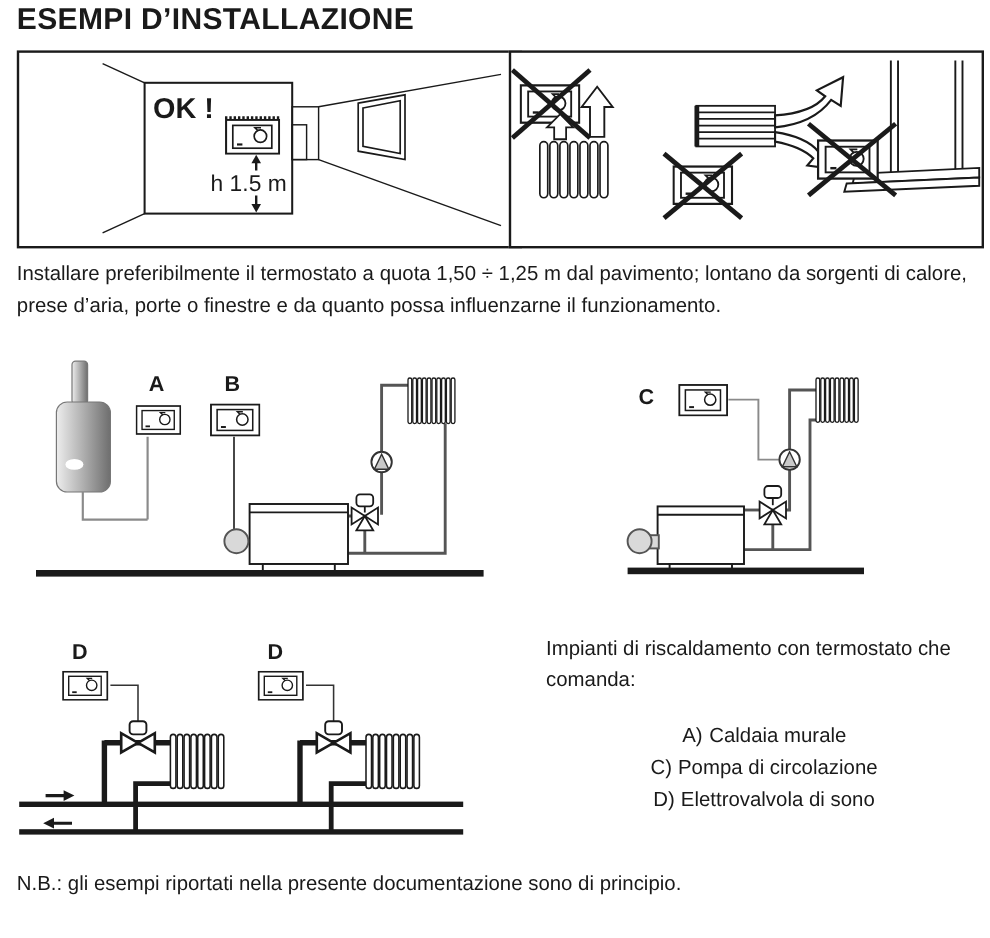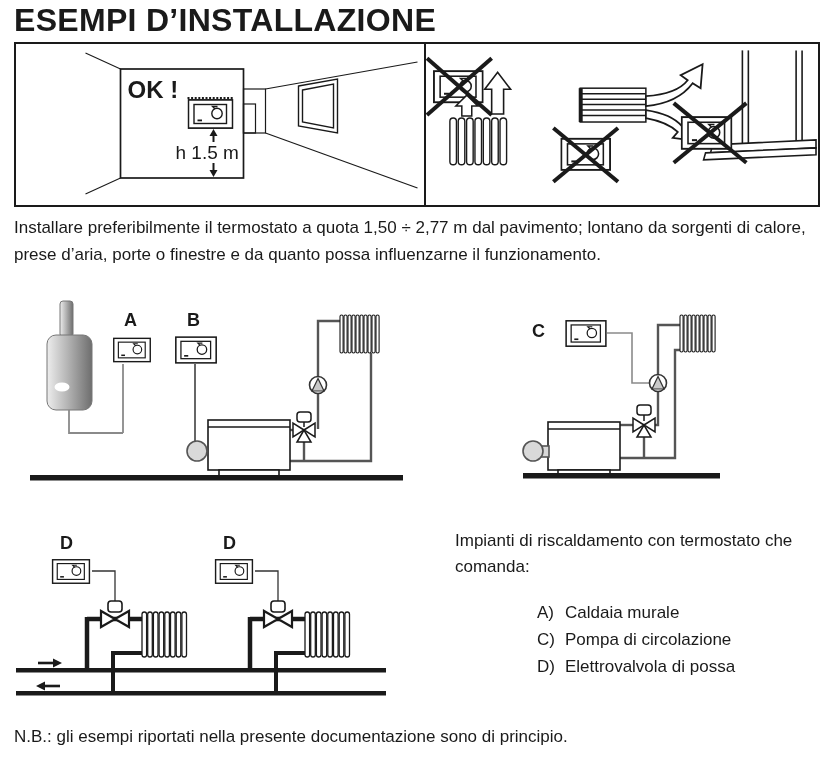--- a/index.html
+++ b/index.html
@@ -3,21 +3,21 @@
 <meta charset="utf-8">
 <style>
   * { margin:0; padding:0; box-sizing:border-box; }
   html,body { background:#fff; }
   body {
     width:825px; height:782px; position:relative; overflow:hidden;
     font-family:"Liberation Sans", sans-serif; color:#1a1a1a;
   }
   .title {
     position:absolute; left:14px; top:2px;
-    font-size:32px; font-weight:bold; letter-spacing:.3px;
+    font-size:25px; font-weight:bold; letter-spacing:.3px;
   }
   .figbox {
     position:absolute; top:42px; height:165px;
     border:2px solid #1a1a1a; background:#fff;
   }
   .box1 { left:14px;  width:421px; }
   .box2 { left:424px; width:396px; }
   .figbox svg, .diag { display:block; }
   .figbox svg { width:100%; height:100%; }
   .intro {
@@ -27,21 +27,21 @@
   .diag { position:absolute; }
   .diagAB { left:14px;  top:293px; width:390px; height:195px; }
   .diagC  { left:520px; top:295px; width:300px; height:195px; }
   .diagDD { left:14px;  top:515px; width:380px; height:195px; }
   .legend-heading {
     position:absolute; left:455px; top:528px; width:374px;
     font-size:17px; line-height:26px;
   }
   .legend-list {
     position:absolute; left:537px; top:599px;
-    font-size:17px; line-height:27px;
+    font-size:17px; line-height:27px;text-align:center;
   }
   .lkey { display:inline-block; width:28px; }
   .note { position:absolute; left:14px; top:727px; font-size:17px;text-align:right; }
   svg text { font-family:"Liberation Sans", sans-serif; fill:#1a1a1a; }
   svg .lbl { font-size:18px; font-weight:bold; }
 </style>
 </head>
 <body>
 
 <div>
@@ -147,21 +147,21 @@
         </g>
         <use href="#thermo" x="256" y="70" width="52" height="38"></use>
         <g stroke="#1a1a1a" stroke-width="4">
           <line x1="249" y1="59" x2="322" y2="119"></line>
             <line x1="322" y1="59" x2="249" y2="119"></line>
         </g>
       </g>
     </svg>
   </div>
 
-  <p class="intro">Installare preferibilmente il termostato a quota 1,50 ÷ 2,77 m dal pavimento; lontano da sorgenti di calore, prese d’aria, porte o finestre e da quanto possa influenzarne il funzionamento.</p>
+  <p class="intro">Installare preferibilmente il termostato a quota 1,50 ÷ 1,25 m dal pavimento; lontano da sorgenti di calore, prese d’aria, porte o finestre e da quanto possa influenzarne il funzionamento.</p>
 
   <svg class="diag diagAB" viewBox="0 0 390 195">
     <g>
       <rect x="46" y="8" width="13" height="36" rx="3" fill="url(#gb)" stroke="#777" stroke-width="1"></rect>
       <rect x="33" y="42" width="45" height="75" rx="9" fill="url(#gb)" stroke="#777" stroke-width="1"></rect>
       <ellipse cx="48" cy="94" rx="7.5" ry="4.5" fill="#fff"></ellipse>
     </g>
     <g stroke="#8a8a8a" stroke-width="1.8" fill="none">
       <polyline points="55,117 55,140 109,140"></polyline>
       <line x1="109" y1="71" x2="109" y2="140"></line>
@@ -313,18 +313,18 @@
     <g fill="#1a1a1a" stroke="#1a1a1a">
       <line x1="30" y1="171" x2="46" y2="171" stroke-width="2.6"></line>
       <polygon points="31,166.5 22,171 31,175.5" stroke="none"></polygon>
     </g>
   </svg>
 
   <p class="legend-heading">Impianti di riscaldamento con termostato che comanda:</p>
   <div class="legend-list">
     <div><span class="lkey">A)</span><span>Caldaia murale</span></div>
     <div><span class="lkey">C)</span><span>Pompa di circolazione</span></div>
-    <div><span class="lkey">D)</span><span>Elettrovalvola di possa</span></div>
+    <div><span class="lkey">D)</span><span>Elettrovalvola di sono</span></div>
   </div>
 
   <p class="note">N.B.: gli esempi riportati nella presente documentazione sono di principio.</p>
 
 </div>
 
 </body></html>

